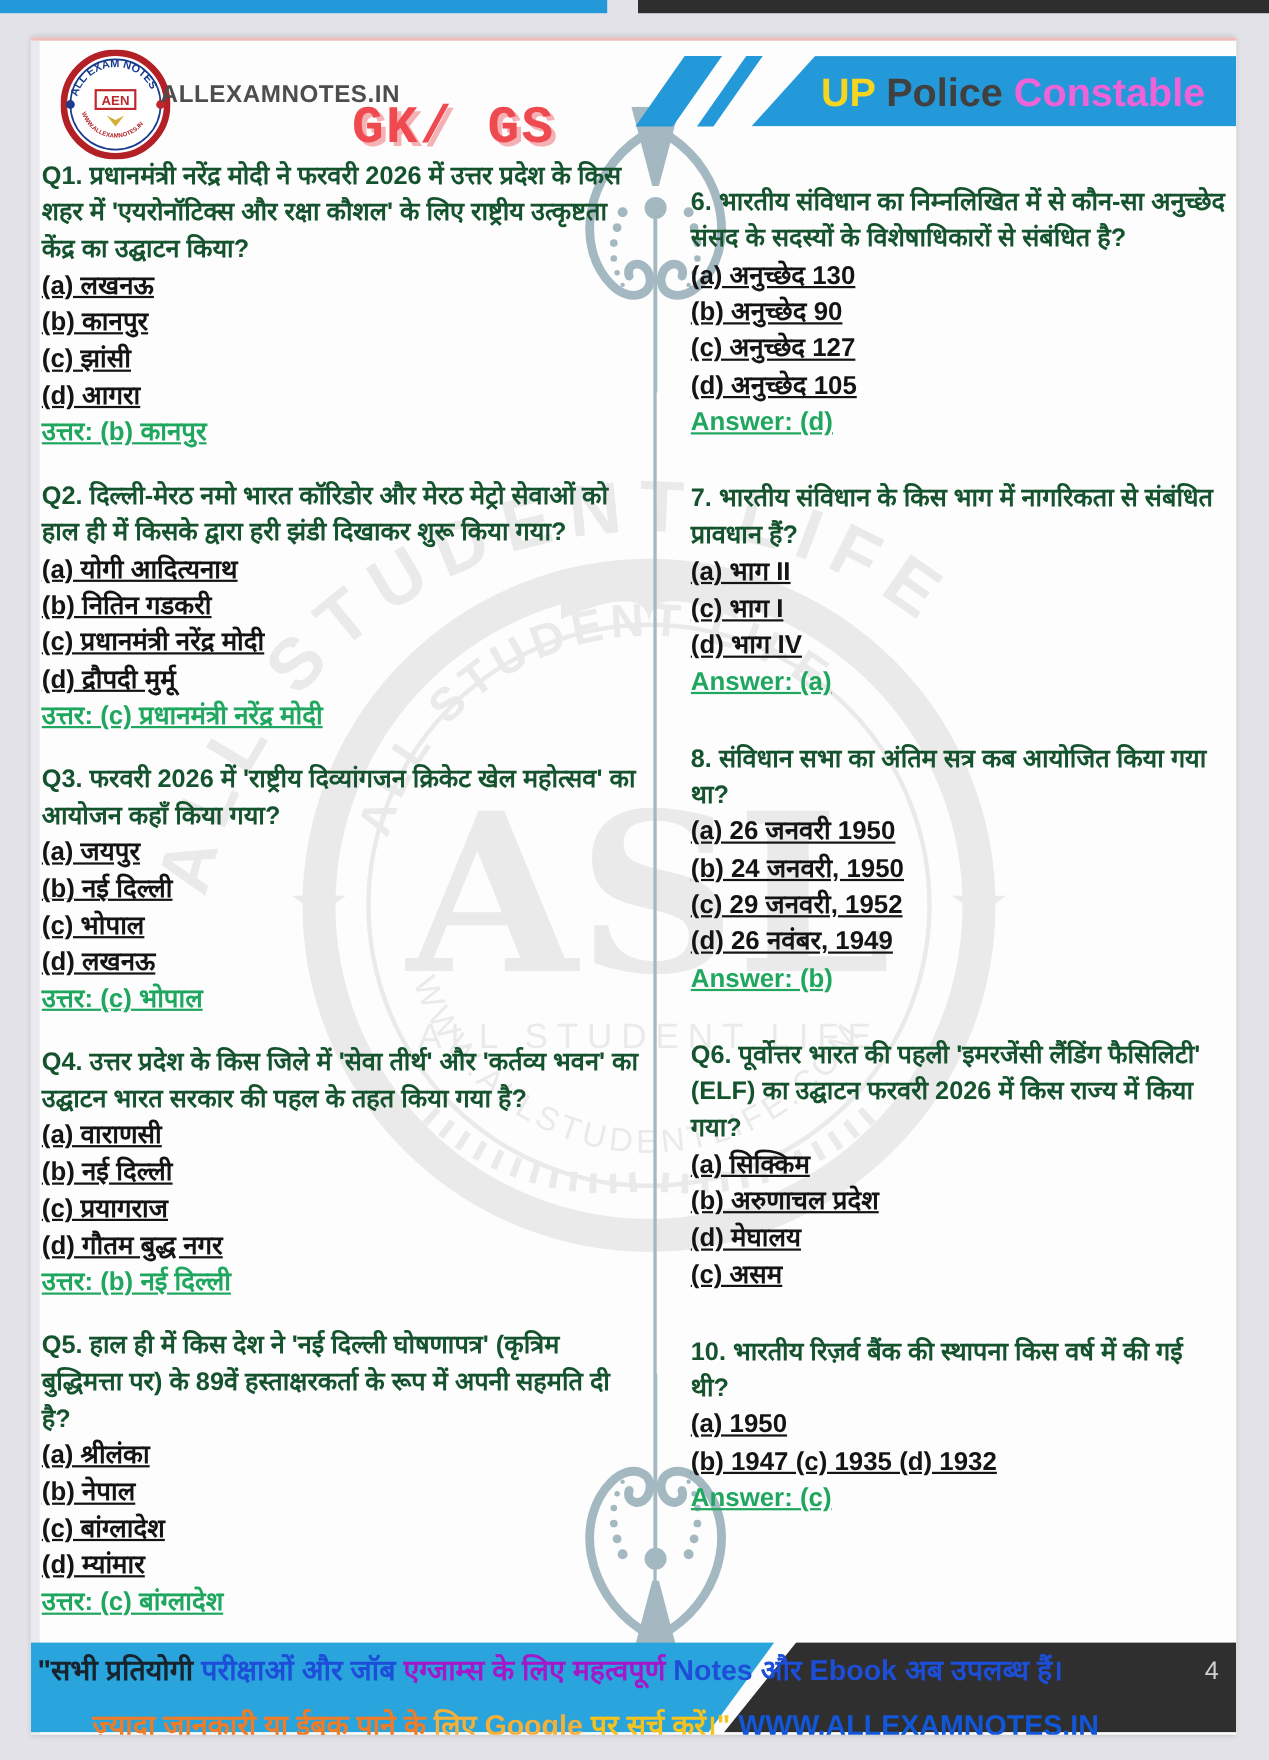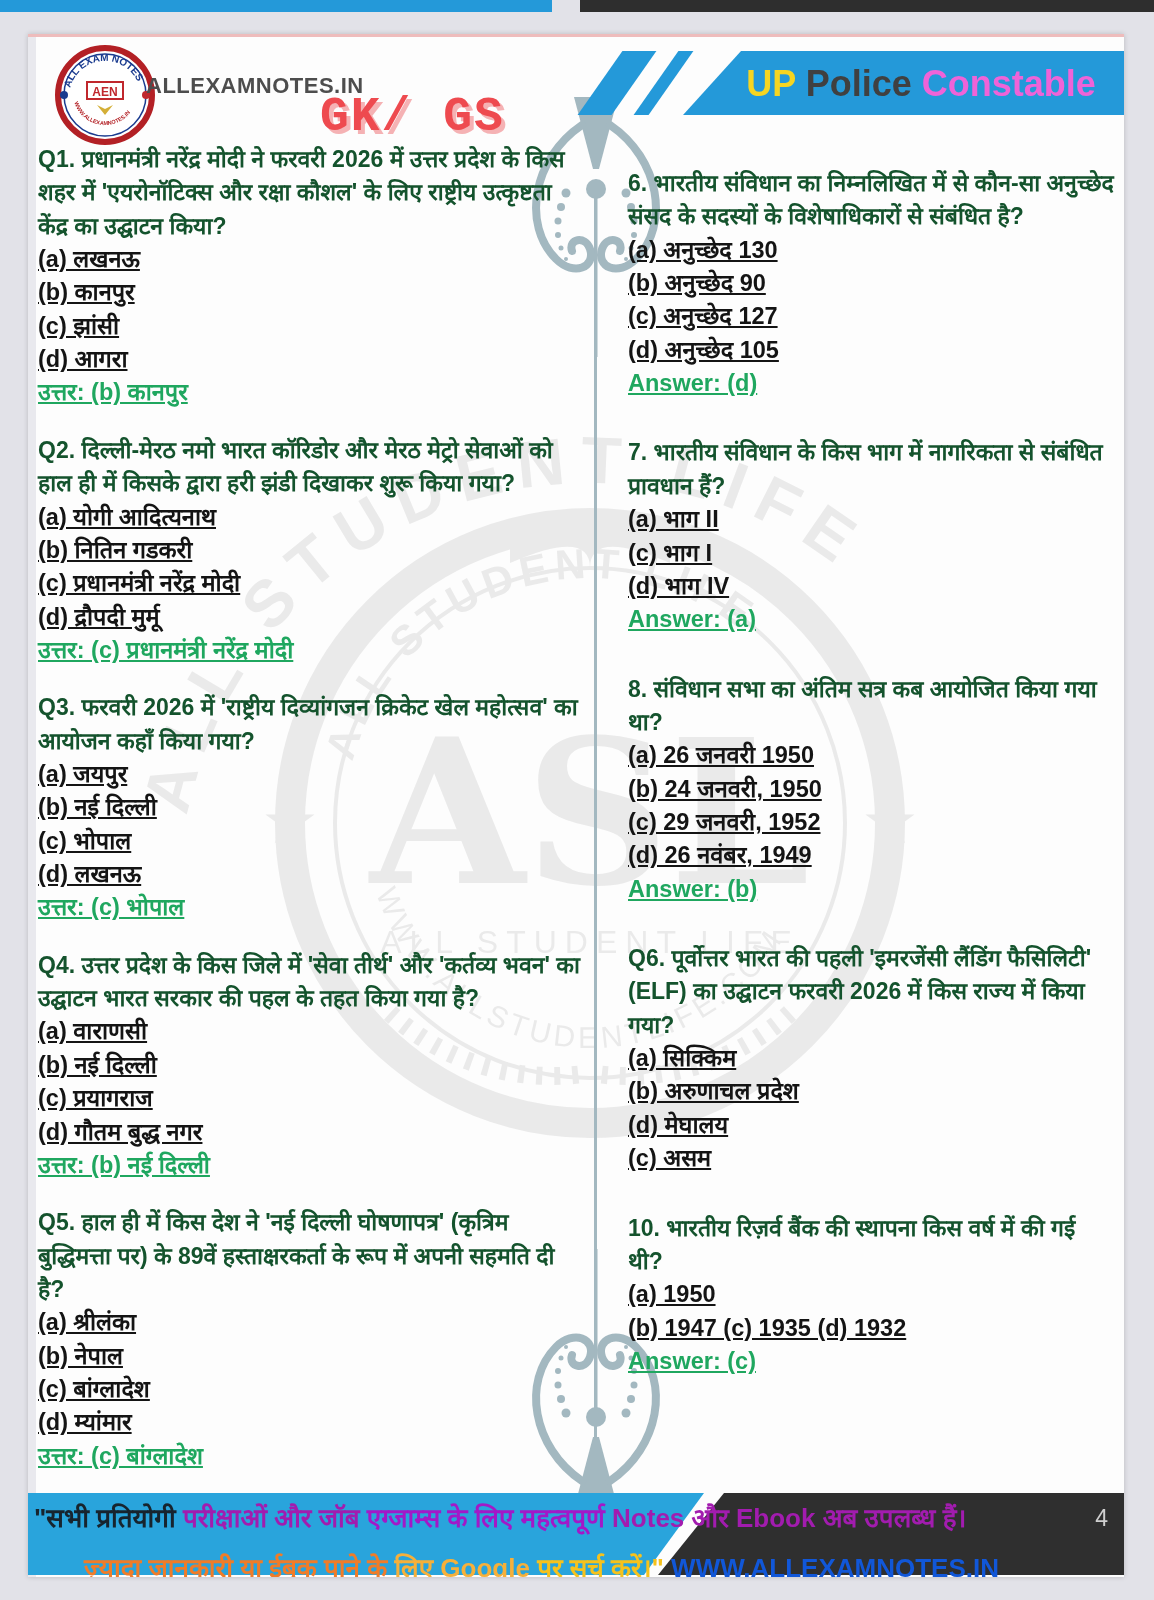--- a/index.html
+++ b/index.html
@@ -44,21 +44,21 @@
   .ans{color:#1fa75f;}
 
   
   .footer-blue{position:absolute;left:0;top:1456px;width:676px;height:82px;background:#29a4dc;
                clip-path:polygon(0 0,676px 0,616px 100%,0 100%);z-index:3;}
   .footer-dark{position:absolute;left:630px;top:1456px;width:466px;height:82px;background:#2f2f2f;
                clip-path:polygon(66px 0,100% 0,100% 100%,0 100%);z-index:3;}
   .fline{position:absolute;z-index:4;font-weight:700;font-size:26px;white-space:nowrap;}
   .fline1{left:6px;top:1462px;}
   .fline2{left:56px;top:1500px;margin-top:12px;}
-  .fc-dark{color:#17242e;} .fc-white{color:#a21caf;} .fc-purple{color:#a318c8;}
+  .fc-dark{color:#17242e;} .fc-white{color:#1d4ed8;} .fc-purple{color:#a318c8;}
   .fc-orange{color:#f07c28;} .fc-amber{color:#f6b03a;} .fc-yellow{color:#f6c21c;} .fc-blue{color:#1157d8;}
   .pagenum{position:absolute;right:16px;top:1468px;z-index:4;color:#cfcfcf;font-size:23px;}
 </style>
 </head>
 <body>
 
 <div class="page-wrap">
   <div class="prev-blue"></div>
   <div class="prev-dark"></div>
 

